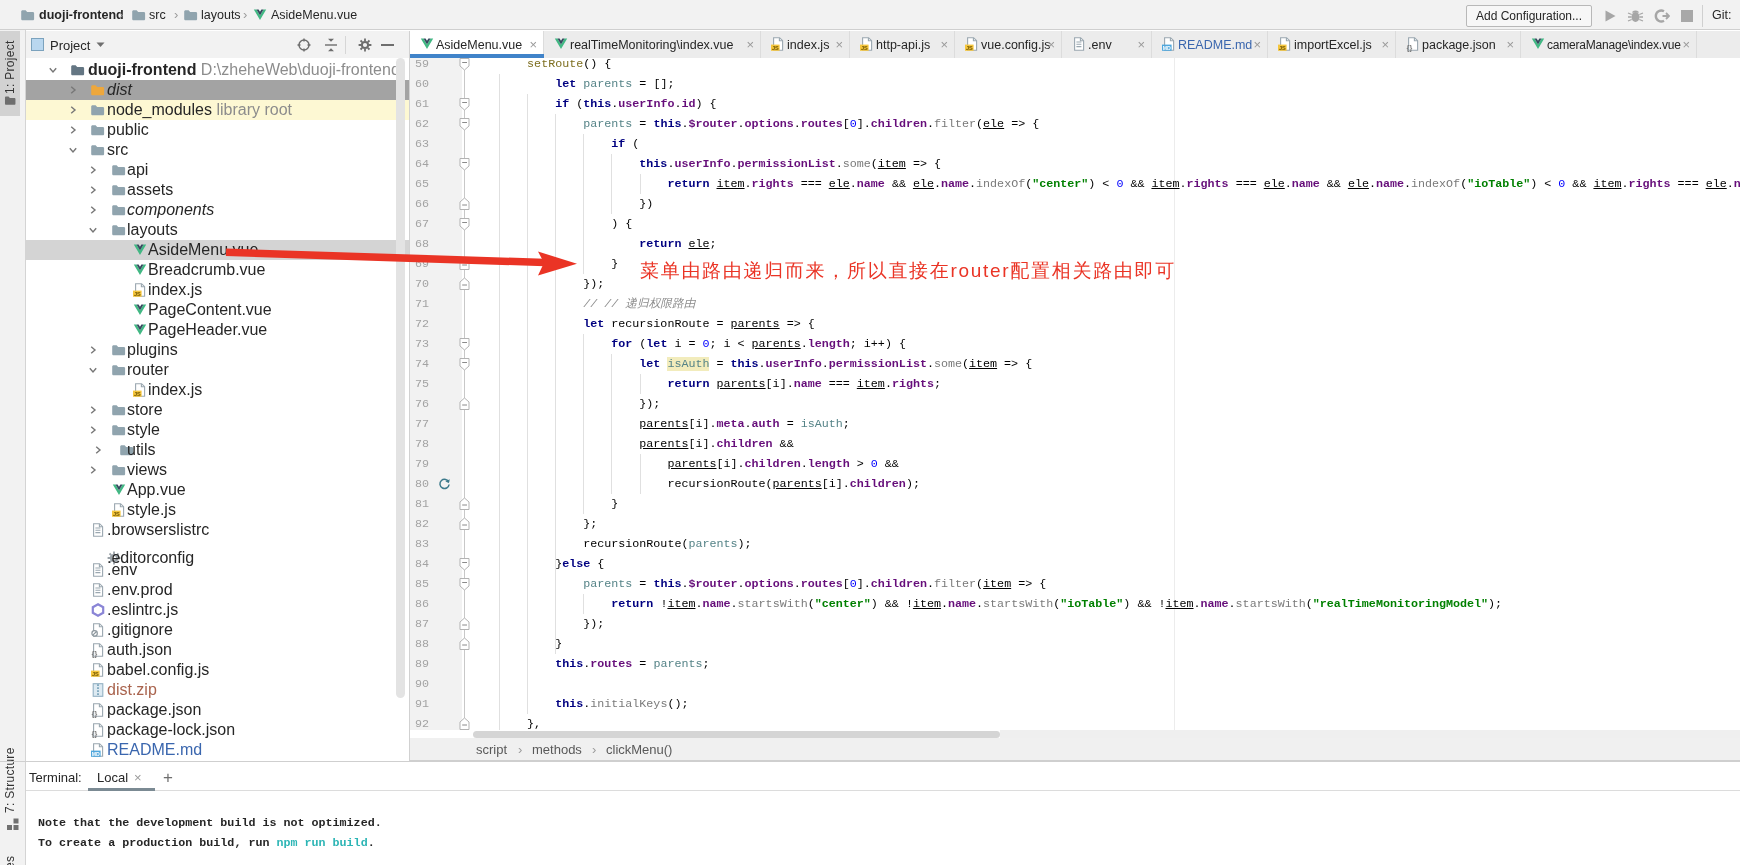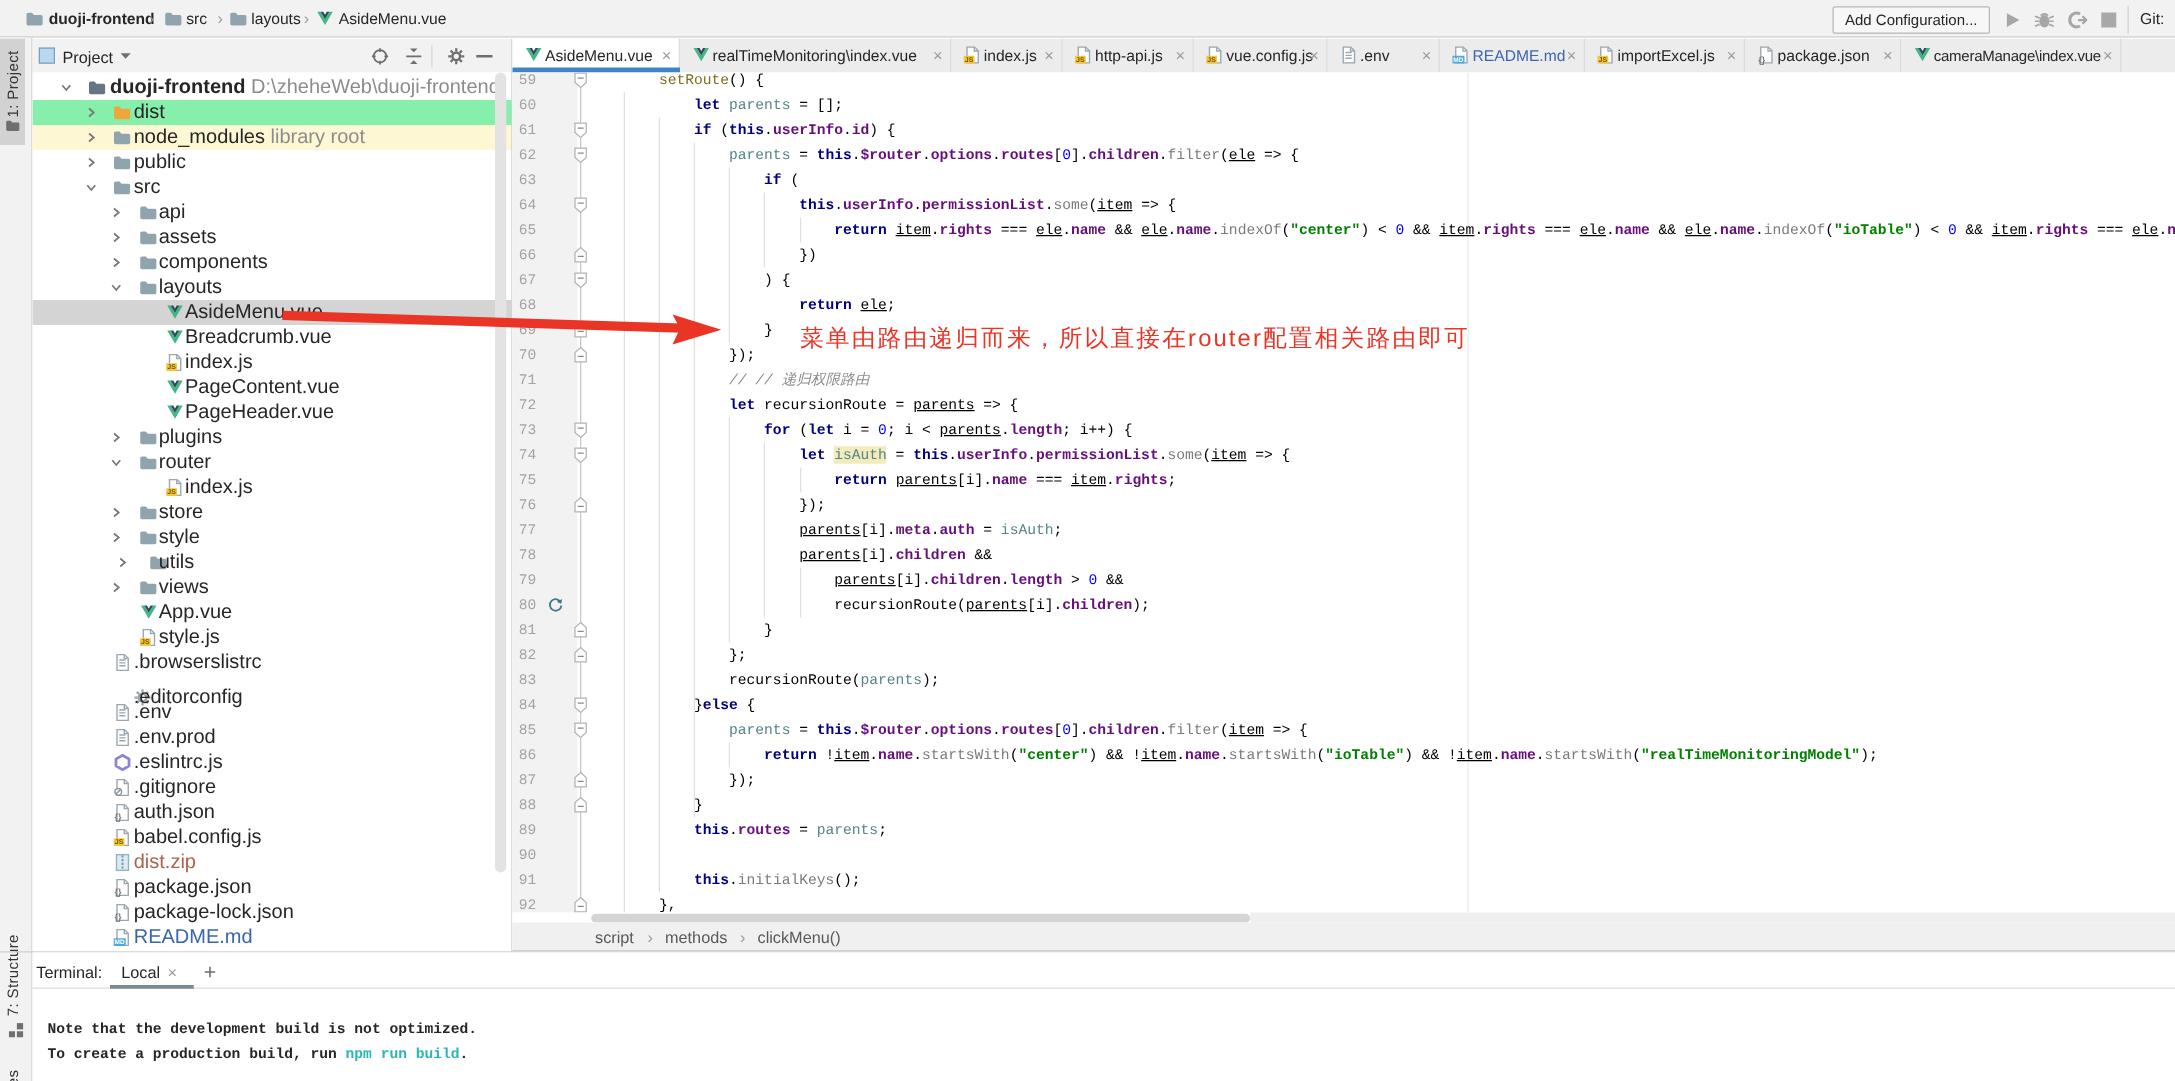--- a/index.html
+++ b/index.html
@@ -129,21 +129,21 @@
           <path d="M1.8 3.2 L5 7 L8.2 3.2" fill="none" stroke="#777" stroke-width="1.4"></path>
         </svg>
       </span>
       <span class="abs" style="left:44px;top:2px;width:16px;height:16px">
         <svg class="ic" viewBox="0 0 16 16">
           <path d="M1.2 4.6c0-.8.6-1.4 1.4-1.4h3l1.6 1.7h5.6c.8 0 1.3.6 1.3 1.4v5.6c0 .8-.5 1.4-1.3 1.4H2.6c-.8 0-1.4-.6-1.4-1.4z" fill="#647683"></path>
         </svg>
       </span>
       <span class="lbl tb" style="left:62px">duoji-frontend<span class="gray"> D:\zheheWeb\duoji-frontend</span></span>
     </div>
-<div class="trow" style="top:22px;background:#86efac;">
+<div class="trow" style="top:22px;background:#a3a3a3;font-style:italic;">
       <span class="abs" style="left:42px;top:5px;width:10px;height:10px">
         <svg class="cv" viewBox="0 0 10 10">
           <path d="M3.2 1.8 L7 5 L3.2 8.2" fill="none" stroke="#777" stroke-width="1.4"></path>
         </svg>
       </span>
       <span class="abs" style="left:64px;top:2px;width:16px;height:16px">
         <svg class="ic" viewBox="0 0 16 16">
           <path d="M1.2 4.6c0-.8.6-1.4 1.4-1.4h3l1.6 1.7h5.6c.8 0 1.3.6 1.3 1.4v5.6c0 .8-.5 1.4-1.3 1.4H2.6c-.8 0-1.4-.6-1.4-1.4z" fill="#eda73c"></path>
         </svg>
       </span>
@@ -207,21 +207,21 @@
           <path d="M3.2 1.8 L7 5 L3.2 8.2" fill="none" stroke="#777" stroke-width="1.4"></path>
         </svg>
       </span>
       <span class="abs" style="left:85px;top:2px;width:16px;height:16px">
         <svg class="ic" viewBox="0 0 16 16">
           <path d="M1.2 4.6c0-.8.6-1.4 1.4-1.4h3l1.6 1.7h5.6c.8 0 1.3.6 1.3 1.4v5.6c0 .8-.5 1.4-1.3 1.4H2.6c-.8 0-1.4-.6-1.4-1.4z" fill="#90a4ae"></path>
         </svg>
       </span>
       <span class="lbl" style="left:101px">assets</span>
     </div>
-<div class="trow" style="top:142px;">
+<div class="trow" style="top:142px;font-style:italic;">
       <span class="abs" style="left:62px;top:5px;width:10px;height:10px">
         <svg class="cv" viewBox="0 0 10 10">
           <path d="M3.2 1.8 L7 5 L3.2 8.2" fill="none" stroke="#777" stroke-width="1.4"></path>
         </svg>
       </span>
       <span class="abs" style="left:85px;top:2px;width:16px;height:16px">
         <svg class="ic" viewBox="0 0 16 16">
           <path d="M1.2 4.6c0-.8.6-1.4 1.4-1.4h3l1.6 1.7h5.6c.8 0 1.3.6 1.3 1.4v5.6c0 .8-.5 1.4-1.3 1.4H2.6c-.8 0-1.4-.6-1.4-1.4z" fill="#90a4ae"></path>
         </svg>
       </span>

